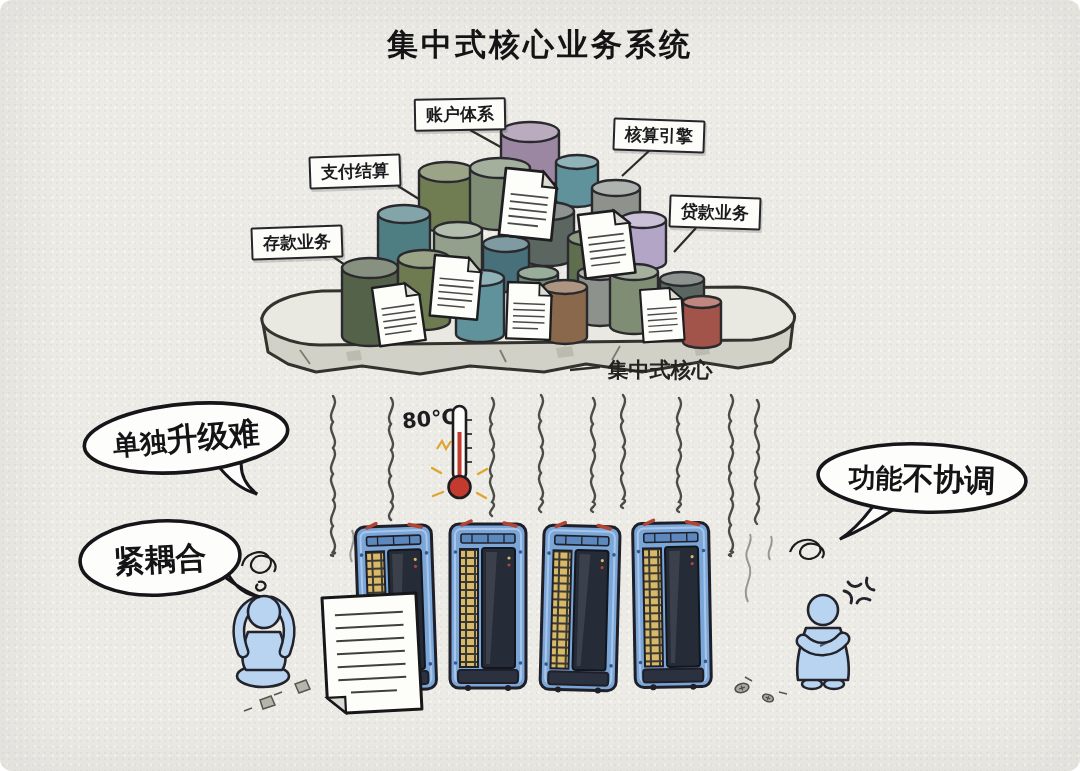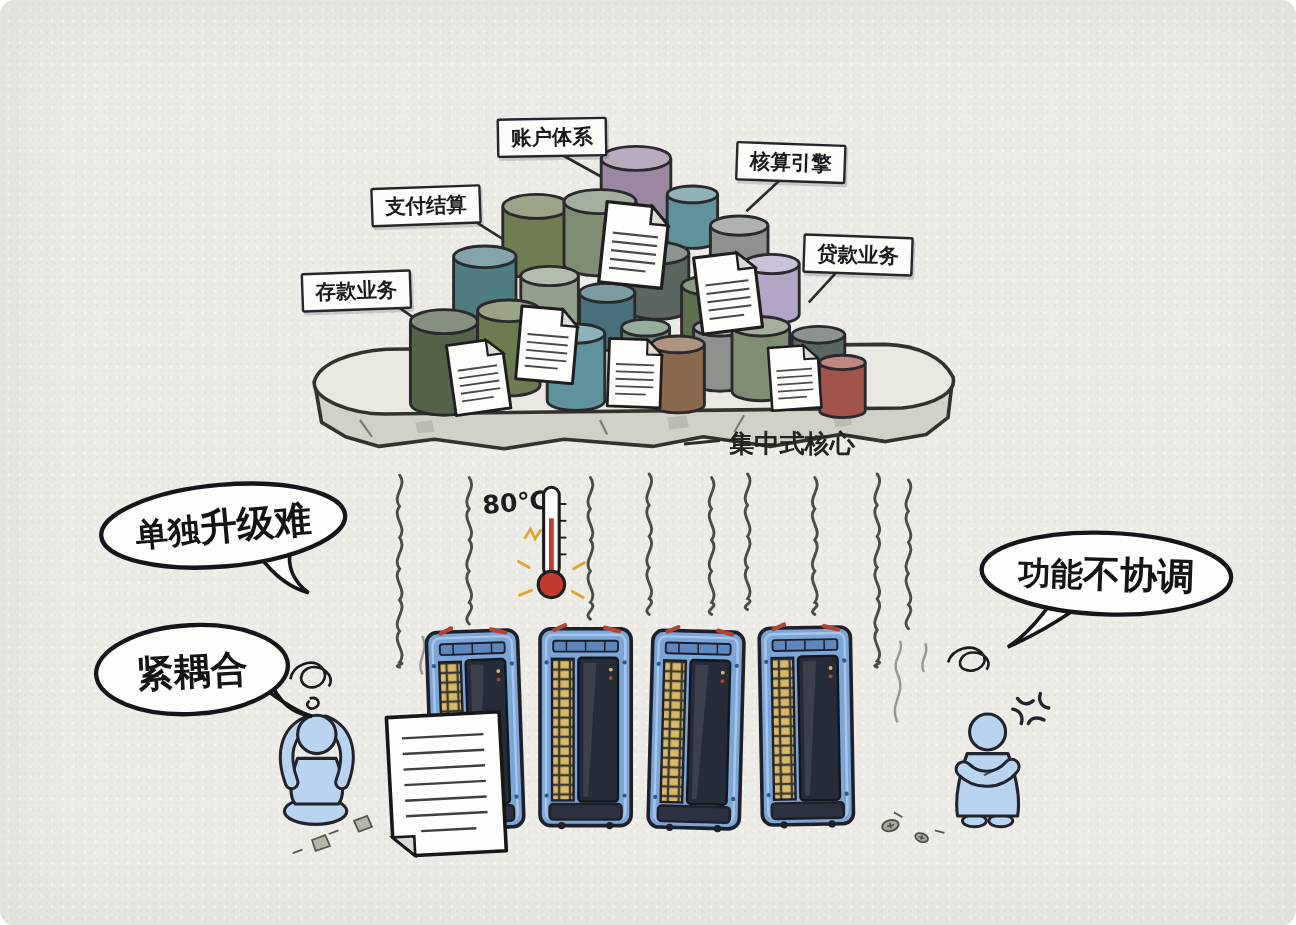--- a/index.html
+++ b/index.html
@@ -22,20 +22,21 @@
     box-shadow:1.5px 2.5px 0 rgba(40,40,40,.18);
   }
   svg.scene{position:absolute;left:0;top:0;}
   text{font-family:"DejaVu Sans","Liberation Sans",sans-serif;}
 </style>
 </head>
 <body>
 
 <div id="canvas">
 
+  <div id="title">集中式核心业务系统</div>
 
   <svg class="scene" width="1080" height="771" viewBox="0 0 1080 771">
     <defs>
       <pattern id="memPat" width="9" height="8" patternUnits="userSpaceOnUse">
         <rect width="9" height="8" fill="#3a3a30"></rect>
         <rect x="1" y="1" width="7" height="6" fill="#d9b869"></rect>
       </pattern>
 
       <g id="doc-sym">
         <path d="M0 0 H36 L50 14 V64 H0 Z" fill="#fdfdfa" stroke="#1e1e20" stroke-width="2.6" stroke-linejoin="round"></path>

